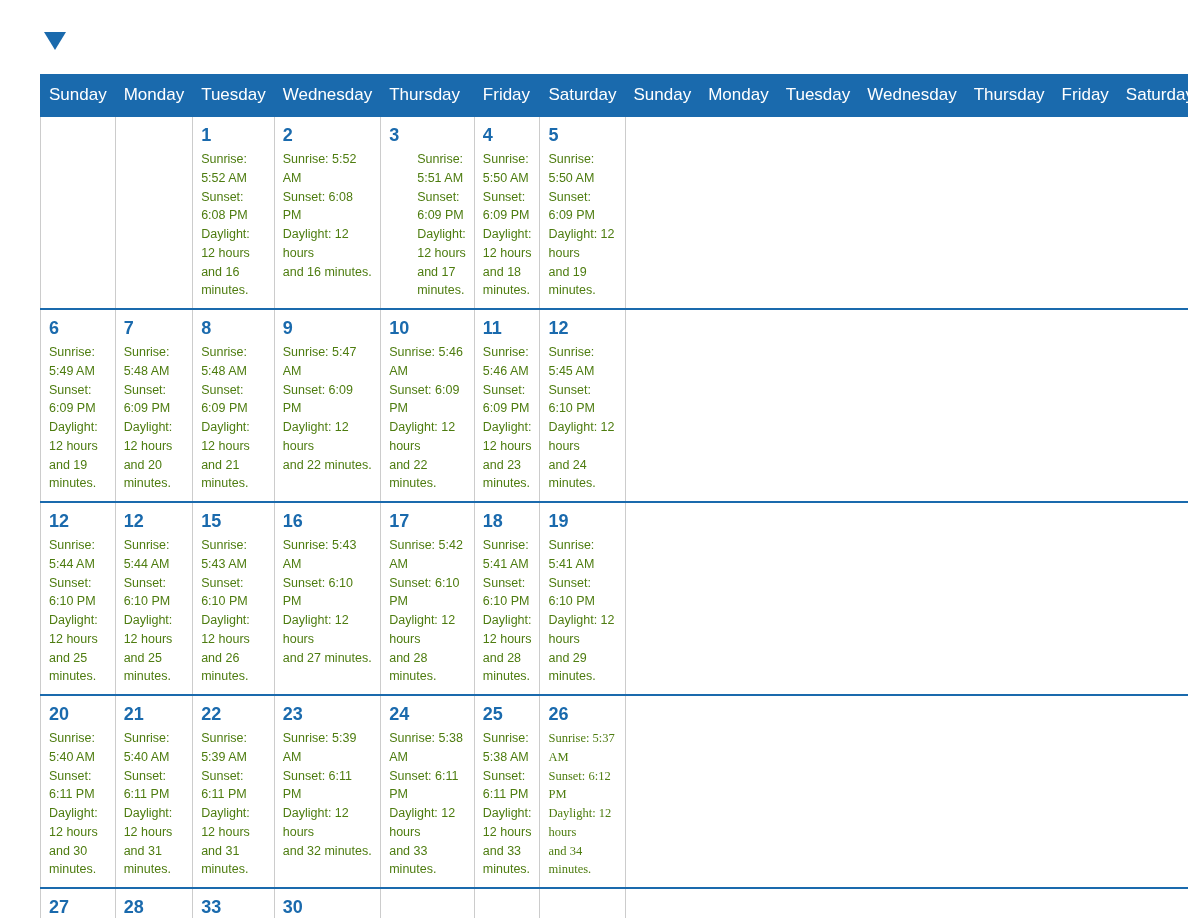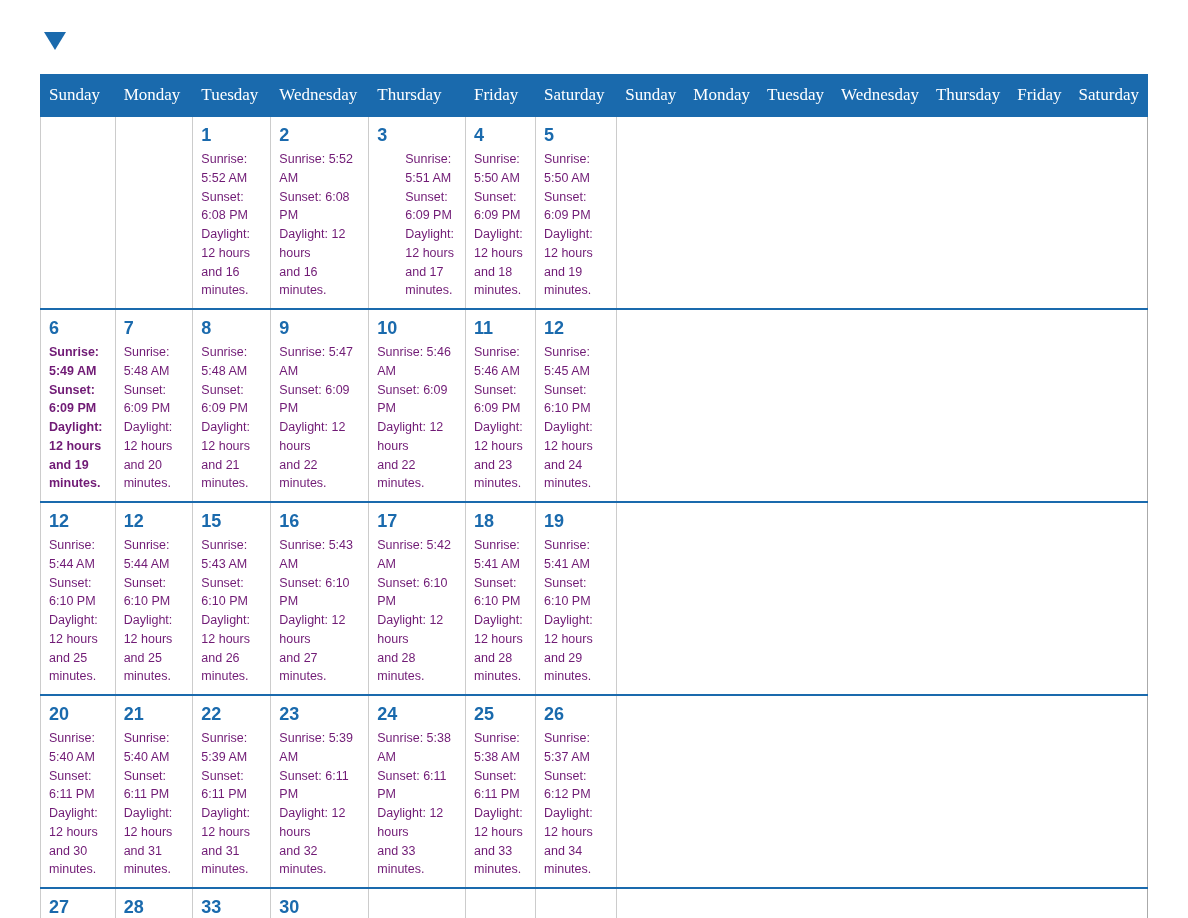--- a/index.html
+++ b/index.html
@@ -56,39 +56,38 @@
       border: 1px solid #aaa;
     }
     th {
       background-color: #1a6aad;
       color: #fff;
       padding: 10px 8px;
       font-size: 17px;
       font-weight: normal;
       text-align: left;
       border: 1px solid #1a6aad;
-      font-family: Liberation Serif, serif;
     }
     td {
       vertical-align: top;
       padding: 8px 8px;
       border: 1px solid #ccc;
       width: 14.28%;
       min-height: 100px;
     }
     .day-number {
       font-size: 18px;
       color: #1a6aad;
       font-weight: bold;
       display: block;
       margin-bottom: 4px;
     }
     .day-info {
       font-size: 12.5px;
-      color: #701a75;
+      color: #4d7c0f;
       line-height: 1.5;
     }
     tr {
       border-bottom: 2px solid #1a6aad;
     }
     td.empty {
       background: #fff;
     }
   </style>
 </head>
@@ -171,21 +170,21 @@
           <span class="day-number">5</span>
           <div class="day-info" style="white-space: pre-line;">Sunrise: 5:50 AM
 Sunset: 6:09 PM
 Daylight: 12 hours
 and 19 minutes.</div>
         </td>
       </tr>
       <tr>
         <td>
           <span class="day-number">6</span>
-          <div class="day-info" style="white-space: pre-line; font-weight: bold;">Sunrise: 5:49 AM
+          <div class="day-info" style="white-space: pre-line;">Sunrise: 5:49 AM
 Sunset: 6:09 PM
 Daylight: 12 hours
 and 19 minutes.</div>
         </td>
         <td>
           <span class="day-number">7</span>
           <div class="day-info" style="white-space: pre-line;">Sunrise: 5:48 AM
 Sunset: 6:09 PM
 Daylight: 12 hours
 and 20 minutes.</div>
@@ -315,21 +314,21 @@
         </td>
         <td>
           <span class="day-number">25</span>
           <div class="day-info" style="white-space: pre-line;">Sunrise: 5:38 AM
 Sunset: 6:11 PM
 Daylight: 12 hours
 and 33 minutes.</div>
         </td>
         <td>
           <span class="day-number">26</span>
-          <div class="day-info" style="white-space: pre-line;">Sunrise: 5:37 AM
+          <div class="day-info" style="white-space: pre-line; font-family: Liberation Serif, serif;">Sunrise: 5:37 AM
 Sunset: 6:12 PM
 Daylight: 12 hours
 and 34 minutes.</div>
         </td>
       </tr>
       <tr>
         <td>
           <span class="day-number">27</span>
         </td>
         <td>

